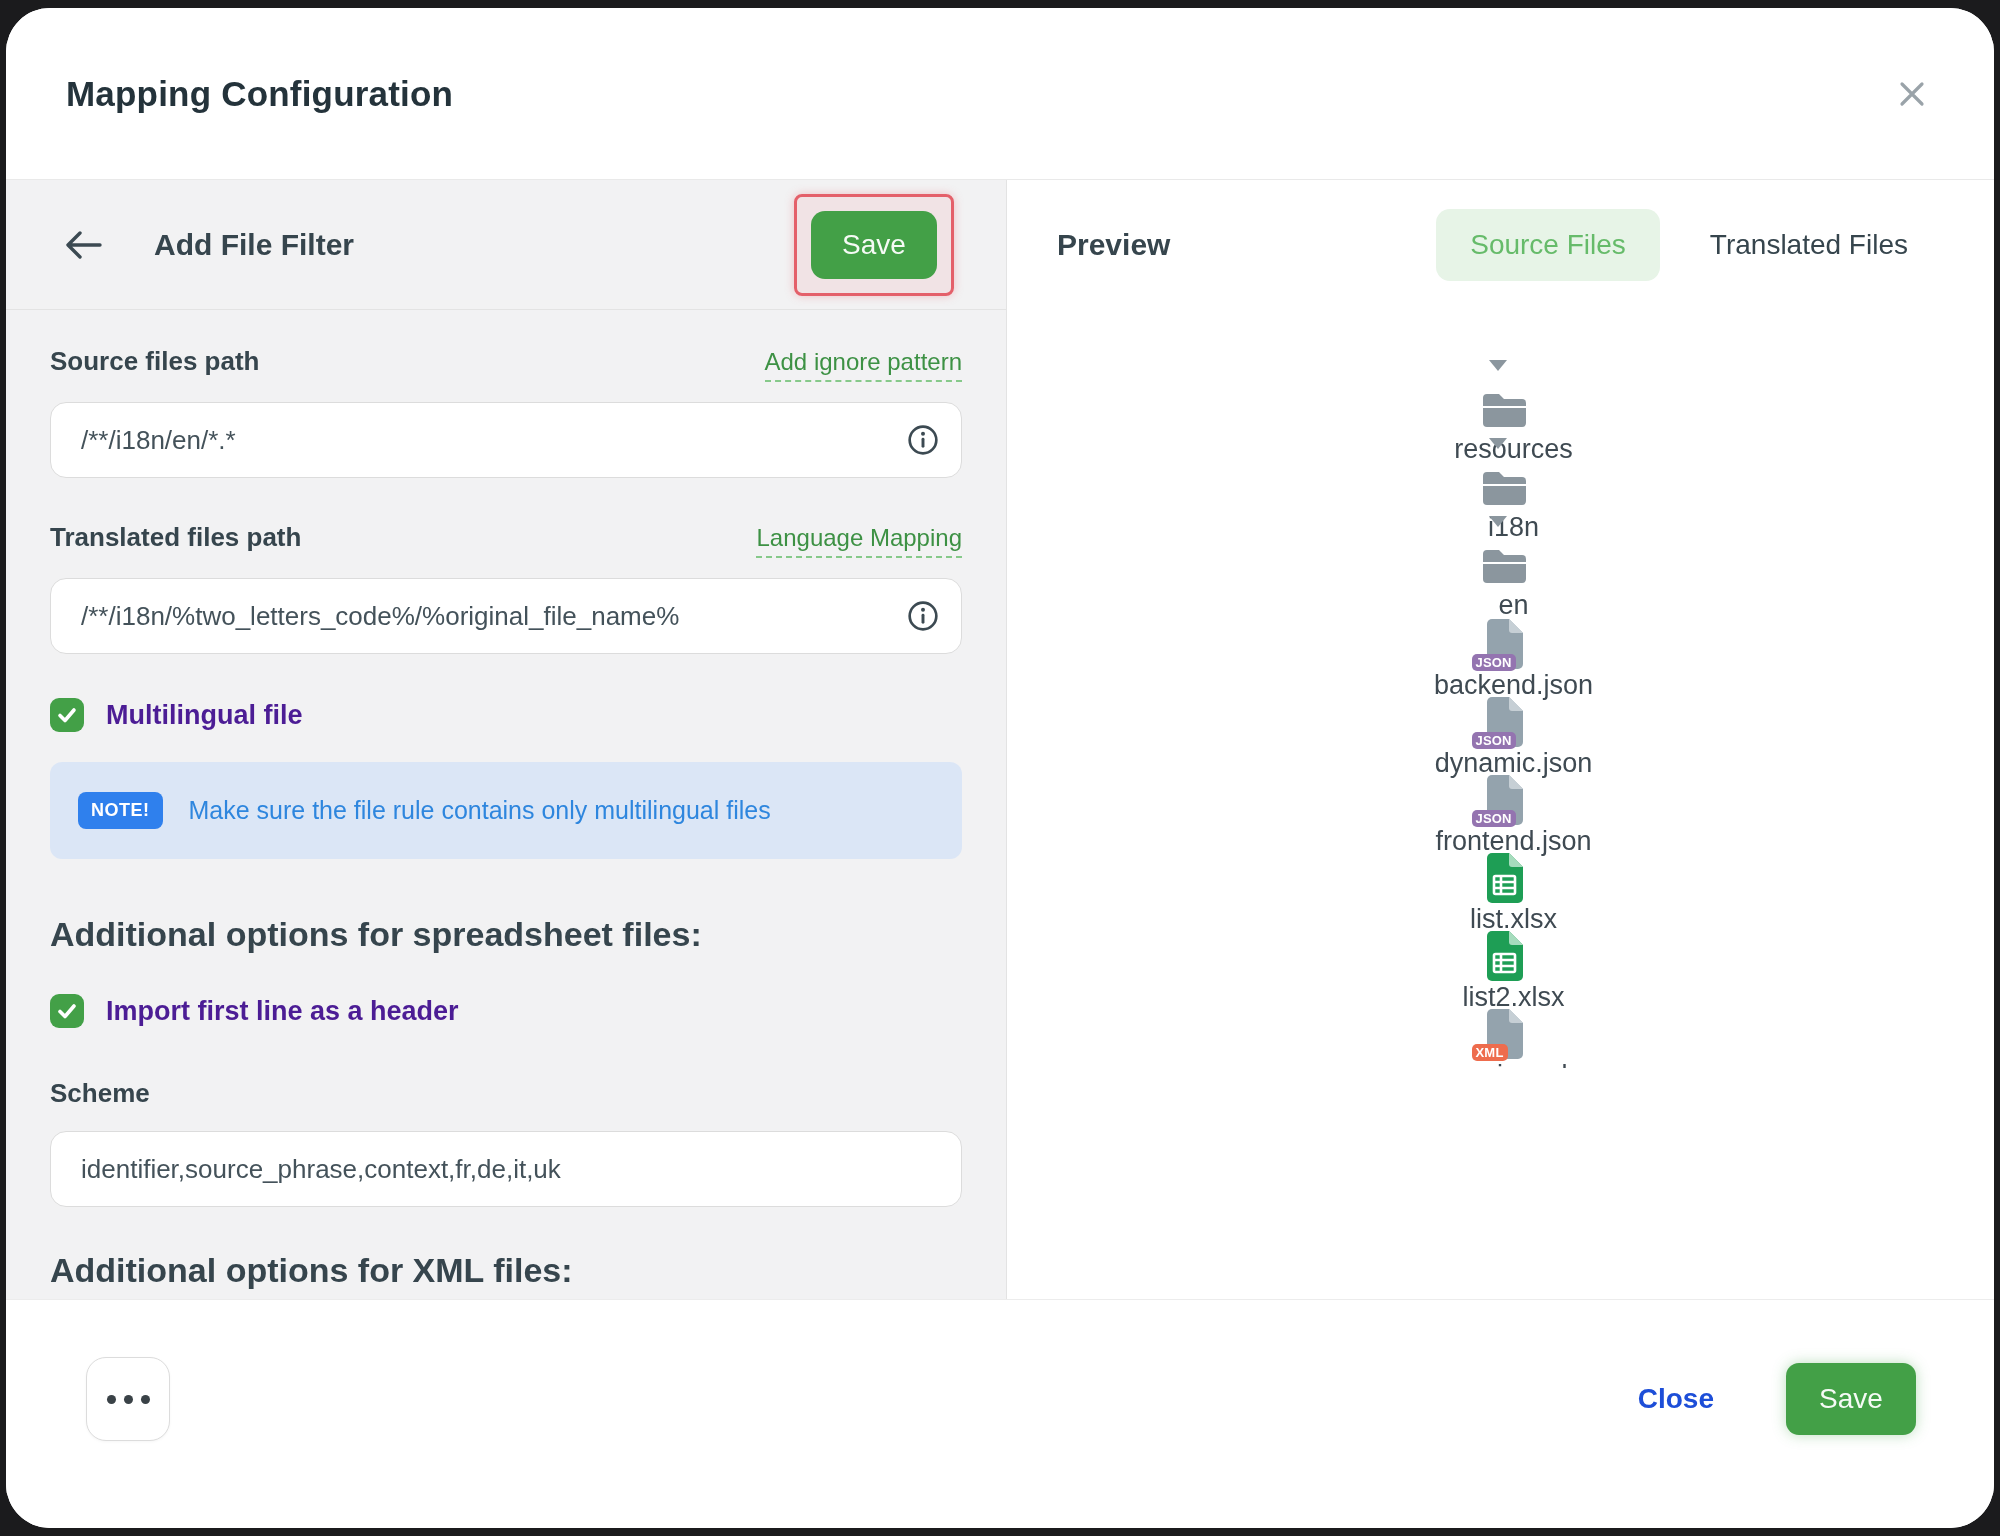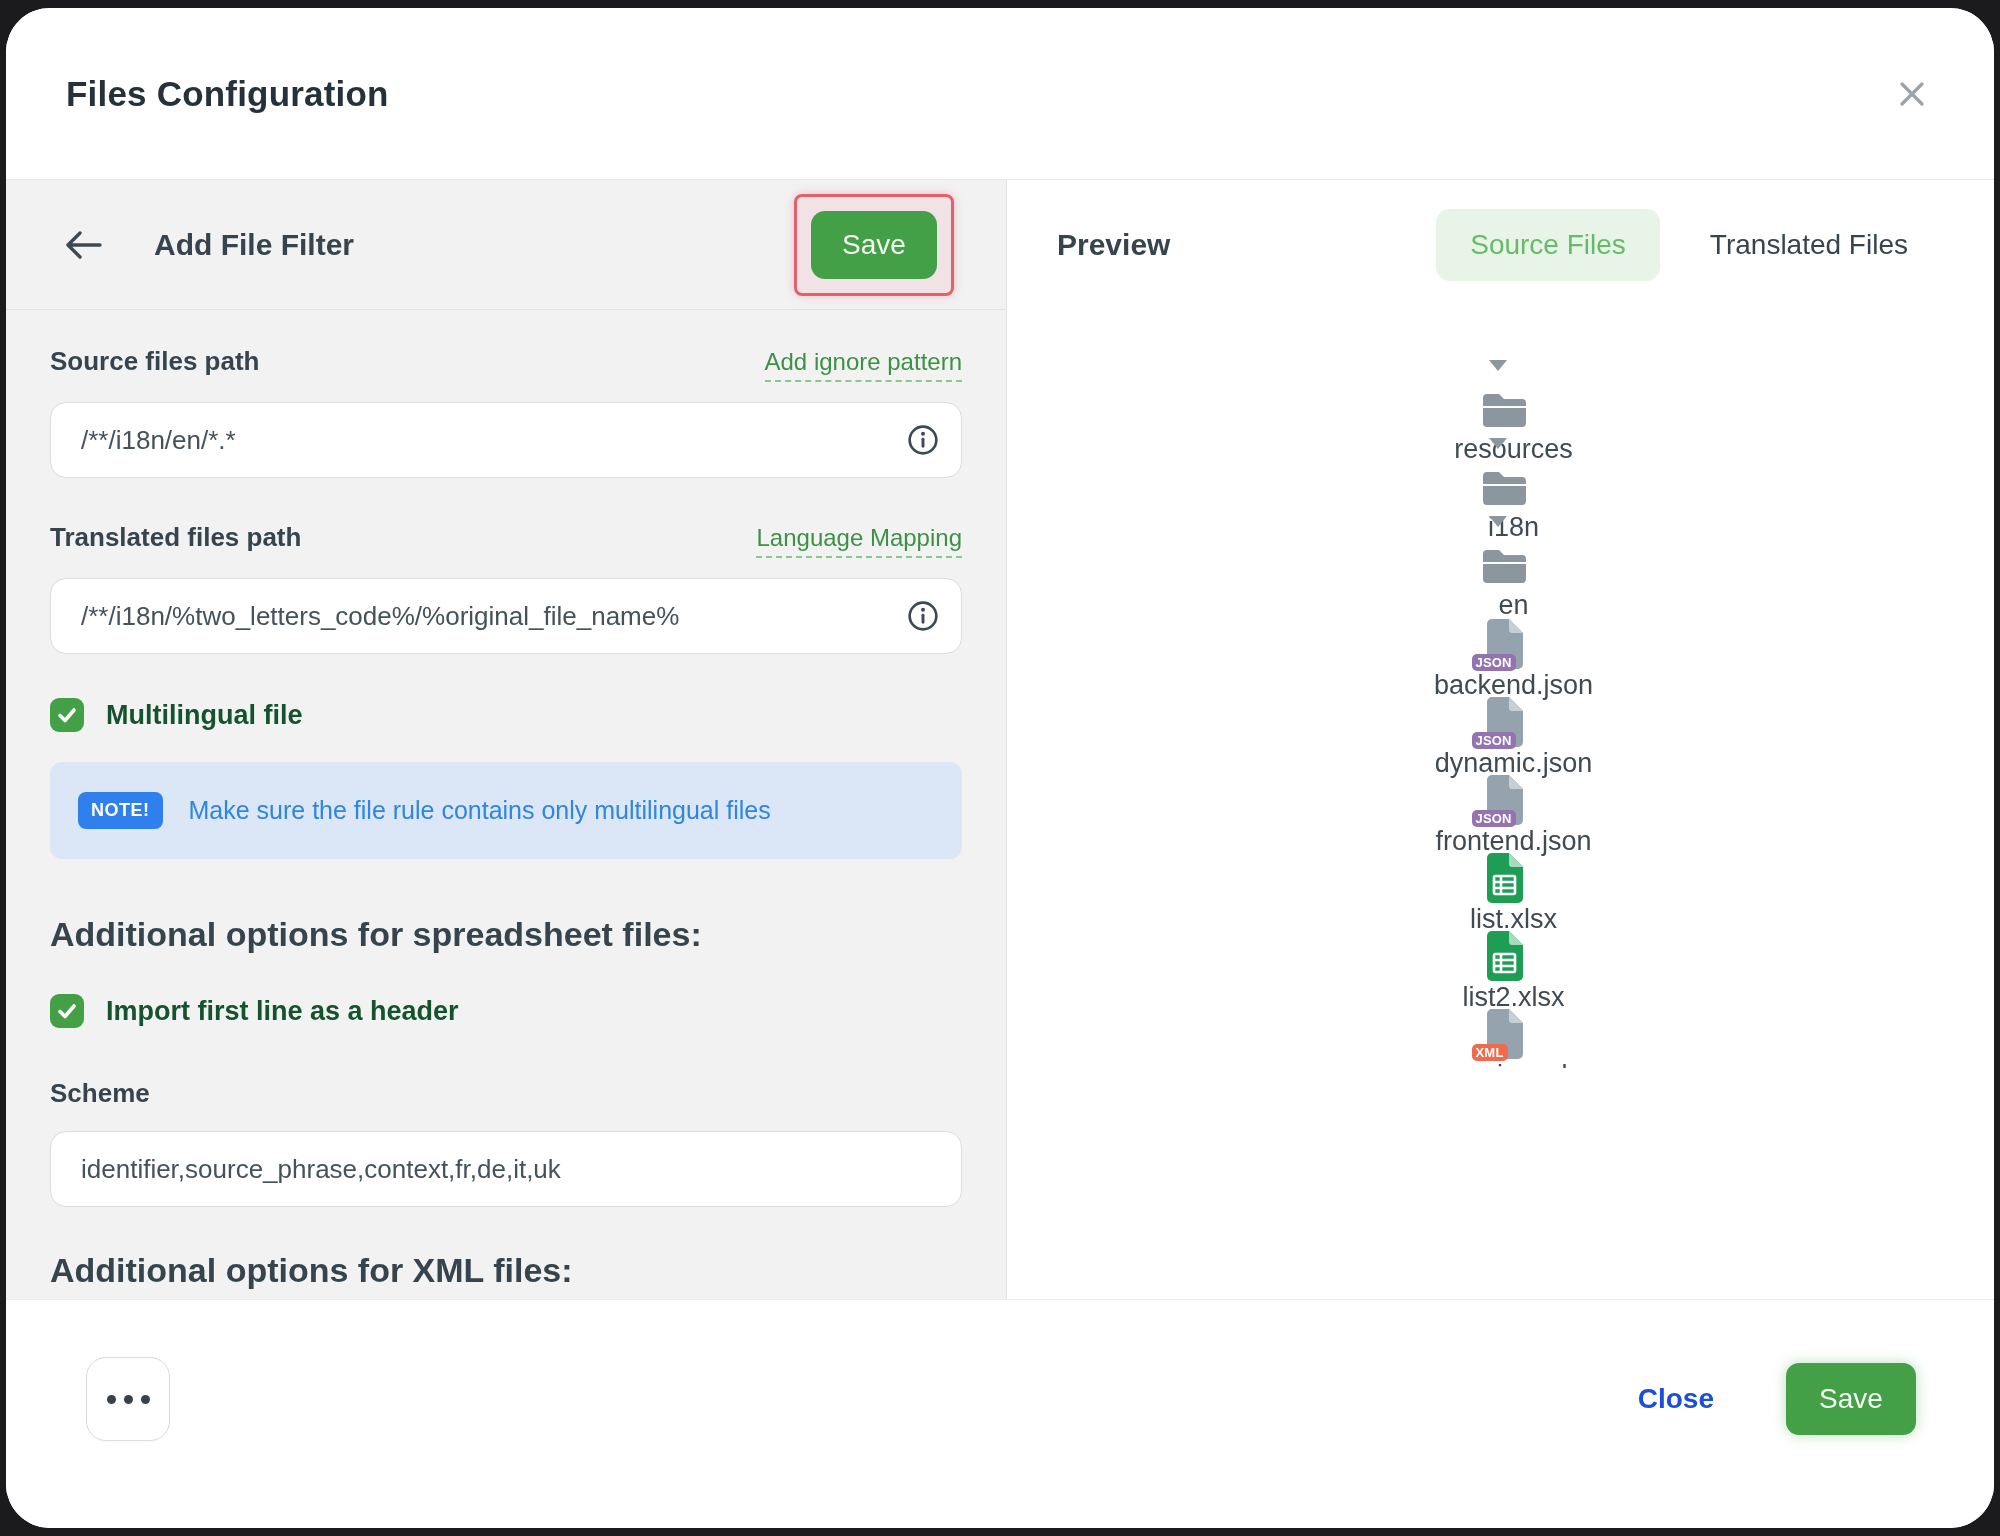--- a/index.html
+++ b/index.html
@@ -57,21 +57,21 @@
   .text-input input{
     border:none;outline:none;background:transparent;width:100%;
     font-size:26px;color:#44525a;font-family:inherit;
   }
   .info-icon{position:absolute;right:22px;top:50%;transform:translateY(-50%);width:32px;height:32px;cursor:pointer;}
   .check-row{display:flex;align-items:center;margin-bottom:30px;cursor:pointer;}
   .checkbox{
     width:34px;height:34px;border-radius:9px;background:#43a047;
     display:flex;align-items:center;justify-content:center;flex:0 0 34px;
   }
-  .check-label{font-size:27px;font-weight:600;color:#14532d;margin-left:22px;}
+  .check-label{font-size:27px;font-weight:600;color:#4c1d95;margin-left:22px;}
   .note-box{
     background:#dbe6f6;border-radius:12px;padding:30px 28px;display:flex;align-items:center;
     margin-bottom:56px;
   }
   .note-badge{
     background:#2f80ed;color:#fff;font-size:18px;font-weight:700;letter-spacing:.5px;
     border-radius:8px;padding:8px 13px;flex:0 0 auto;
   }
   .note-text{font-size:25px;color:#2e86de;margin-left:26px;}
   .section-heading{font-size:34px;font-weight:700;color:#36454d;margin:0 0 40px 0;}
@@ -121,21 +121,21 @@
     font-size:28px;font-weight:600;color:#1d4ed8;cursor:pointer;margin-right:66px;
   }
   .footer .btn-green{width:130px;height:72px;border-radius:13px;box-shadow:0 0 14px rgba(67,160,71,.35);}
 </style>
 </head>
 <body>
 
 <div class="modal">
 
   <div class="titlebar">
-    <div class="modal-title">Files Configuration</div>
+    <div class="modal-title">Mapping Configuration</div>
     <div class="close-btn">
       <svg width="38" height="38" viewBox="0 0 38 38">
         <path d="M9 9 L29 29 M29 9 L9 29" stroke="#9aa3a9" stroke-width="3.2" stroke-linecap="round"></path>
       </svg>
     </div>
   </div>
 
   <div class="content">
 
     <div class="left-panel">

